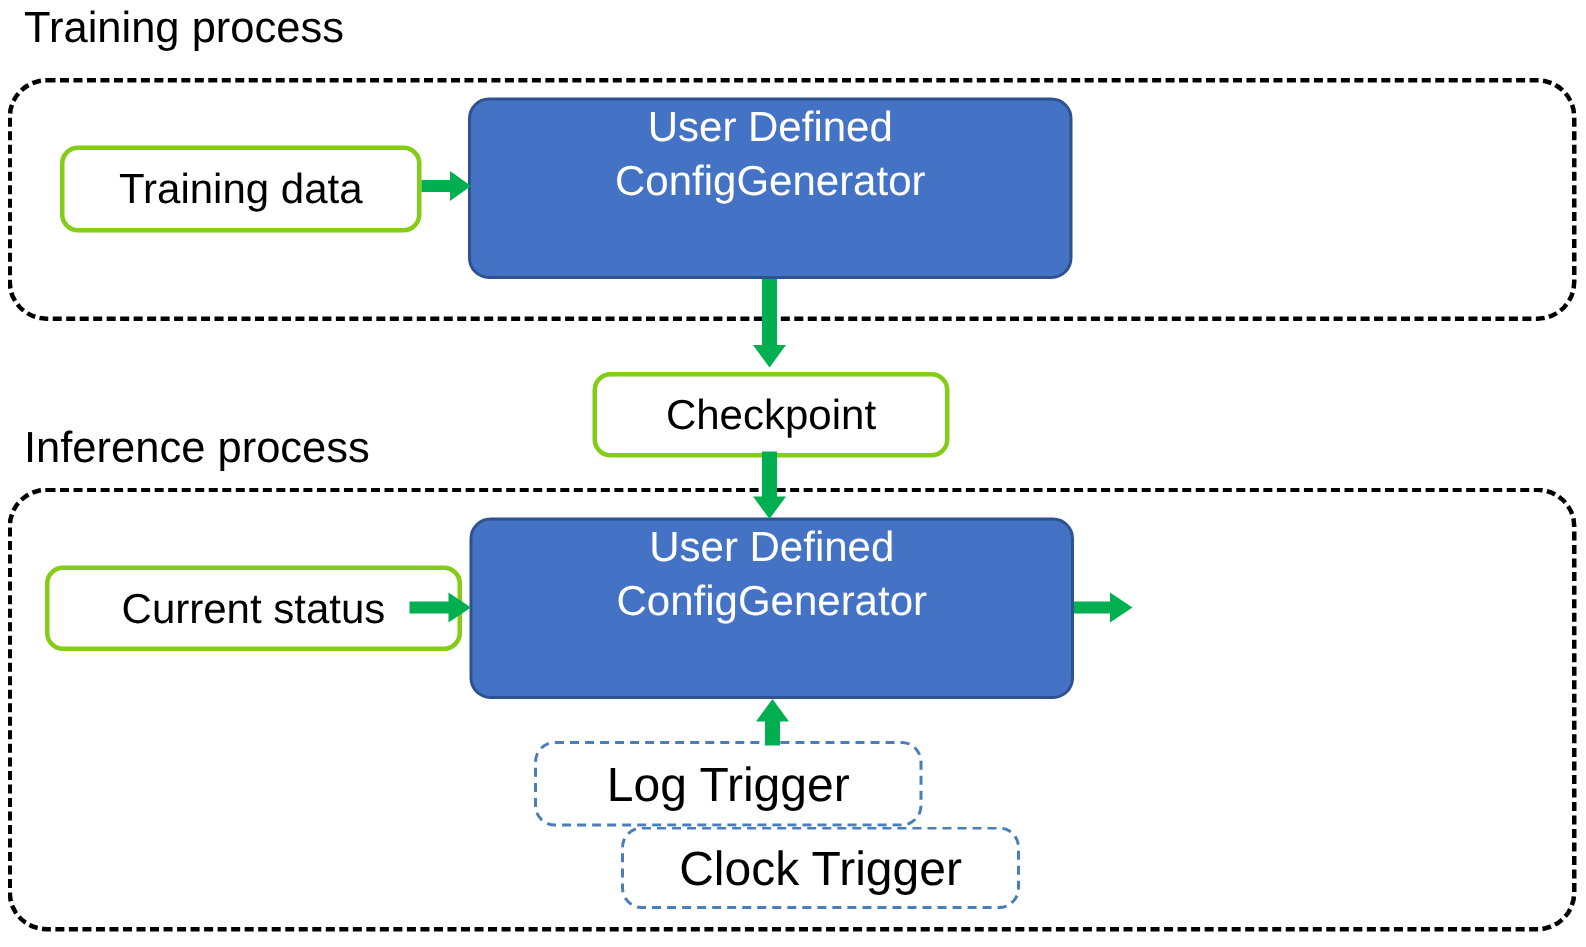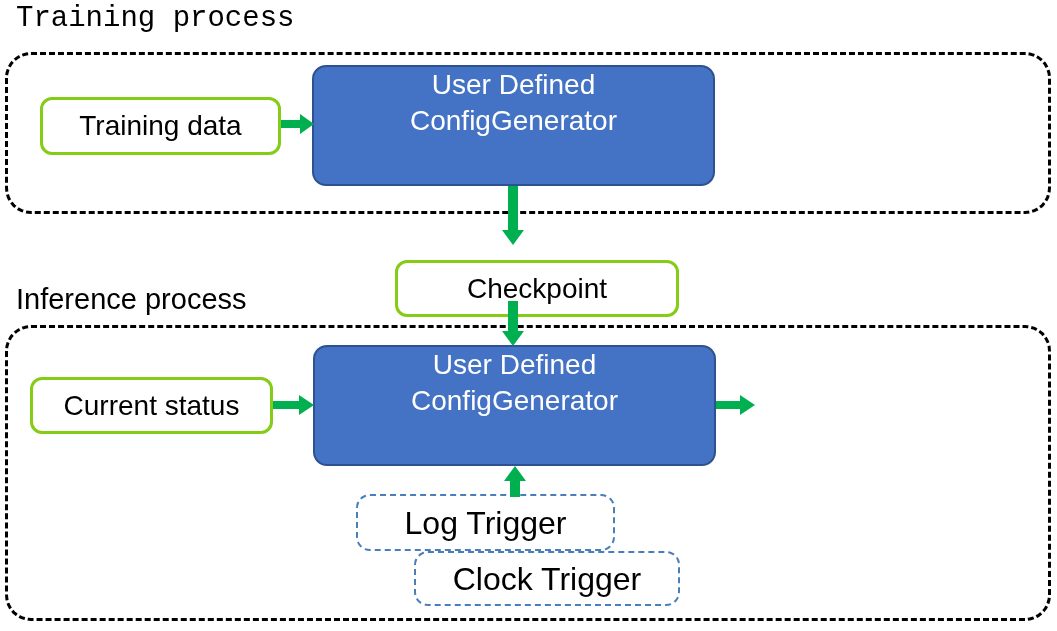--- a/index.html
+++ b/index.html
@@ -18,21 +18,21 @@
 
   
   .section-label {
     position: absolute;
     font-size: 29px;
     line-height: 34px;
     color: #000000;
     white-space: nowrap;
     font-family: "Liberation Sans", sans-serif;
   }
-  #label-training  { left: 16px; top: 2px; font-family: Liberation Mono, monospace; }
+  #label-training  { left: 16px; top: 2px; }
   #label-inference { left: 16px; top: 282px; }
 
   
   .group-box {
     position: absolute;
     border: 3px dashed #000000;
     border-radius: 26px;
     background: transparent;
     box-sizing: border-box;
   }
@@ -70,22 +70,22 @@
     align-items: center;
     justify-content: center;
     color: #000000;
     font-size: 28px;
     line-height: 32px;
     text-align: center;
     white-space: nowrap;
     font-family: "Liberation Sans", sans-serif;
   }
   #box-training-data  { left: 40px;  top: 97px;  width: 241px; height: 58px; }
-  #box-checkpoint     { left: 395px; top: 260px; width: 284px; height: 57px; }
-  #box-current-status { left: 30px;  top: 377px; width: 243px; height: 57px; }
+  #box-checkpoint     { left: 395px; top: 248px; width: 238px; height: 57px; }
+  #box-current-status { left: 30px;  top: 377px; width: 278px; height: 57px; }
   #box-output-config  { left: 755px; top: 377px; width: 258px; height: 57px; }
 
   
   .trigger-box {
     position: absolute;
     background: transparent;
     border: 2px dashed #4A7EBB;
     border-radius: 14px;
     box-sizing: border-box;
     display: flex;

